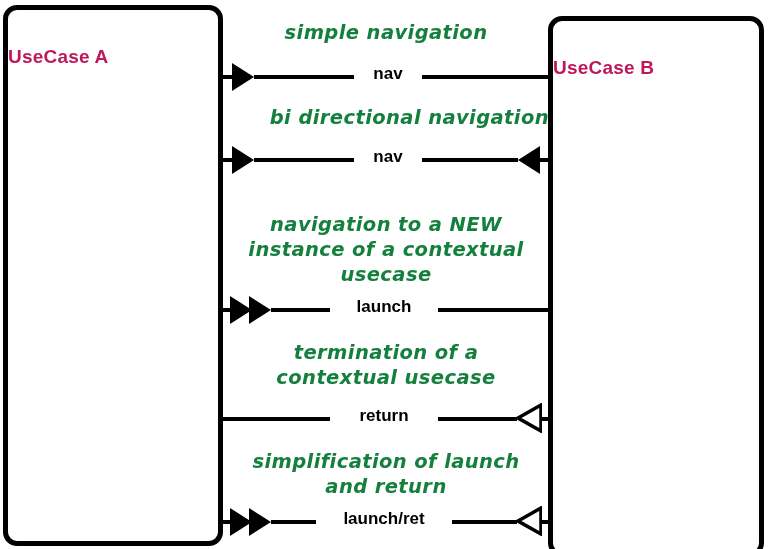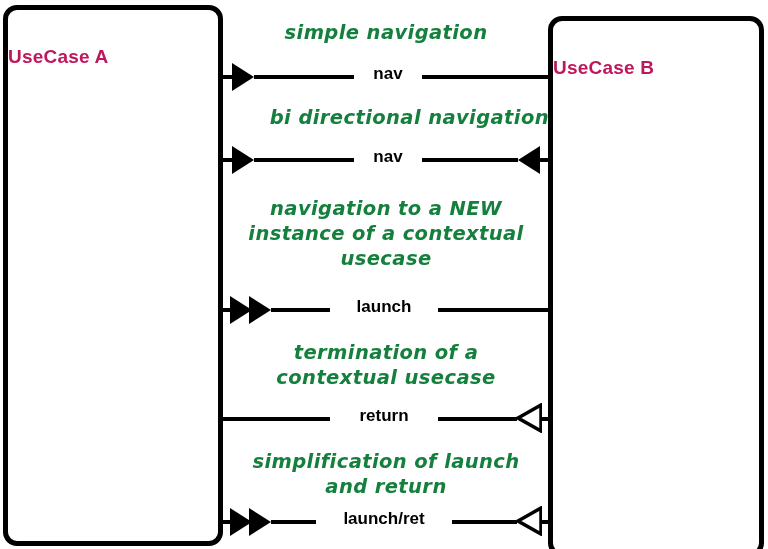--- a/index.html
+++ b/index.html
@@ -169,21 +169,21 @@
       <div class="stub" style="left:0px;"></div>
       <div class="arrow arrow-filled-right" style="left:9px;"></div>
       <div class="conn-line" style="left:31px;width:264px;"></div>
       <div class="arrow arrow-filled-left" style="left:295px;"></div>
       <div class="stub" style="left:317px;"></div>
       <div class="conn-label" style="left:131px;width:64px;">nav</div>
     </div>
   </div>
 
   <div class="relation" style="top:196px;height:130px;">
-    <div class="relation-caption" style="top:0px;">navigation to a NEW
+    <div class="relation-caption" style="top:16px;">navigation to a NEW
 instance of a contextual
 usecase</div>
     <div class="connector" style="top:97px;">
       <div class="stub" style="left:0px;"></div>
       <div class="arrow arrow-filled-right" style="left:7px;"></div>
       <div class="arrow arrow-filled-right" style="left:26px;"></div>
       <div class="conn-line" style="left:48px;width:278px;"></div>
       <div class="conn-label" style="left:107px;width:104px;">launch</div>
     </div>
   </div>

